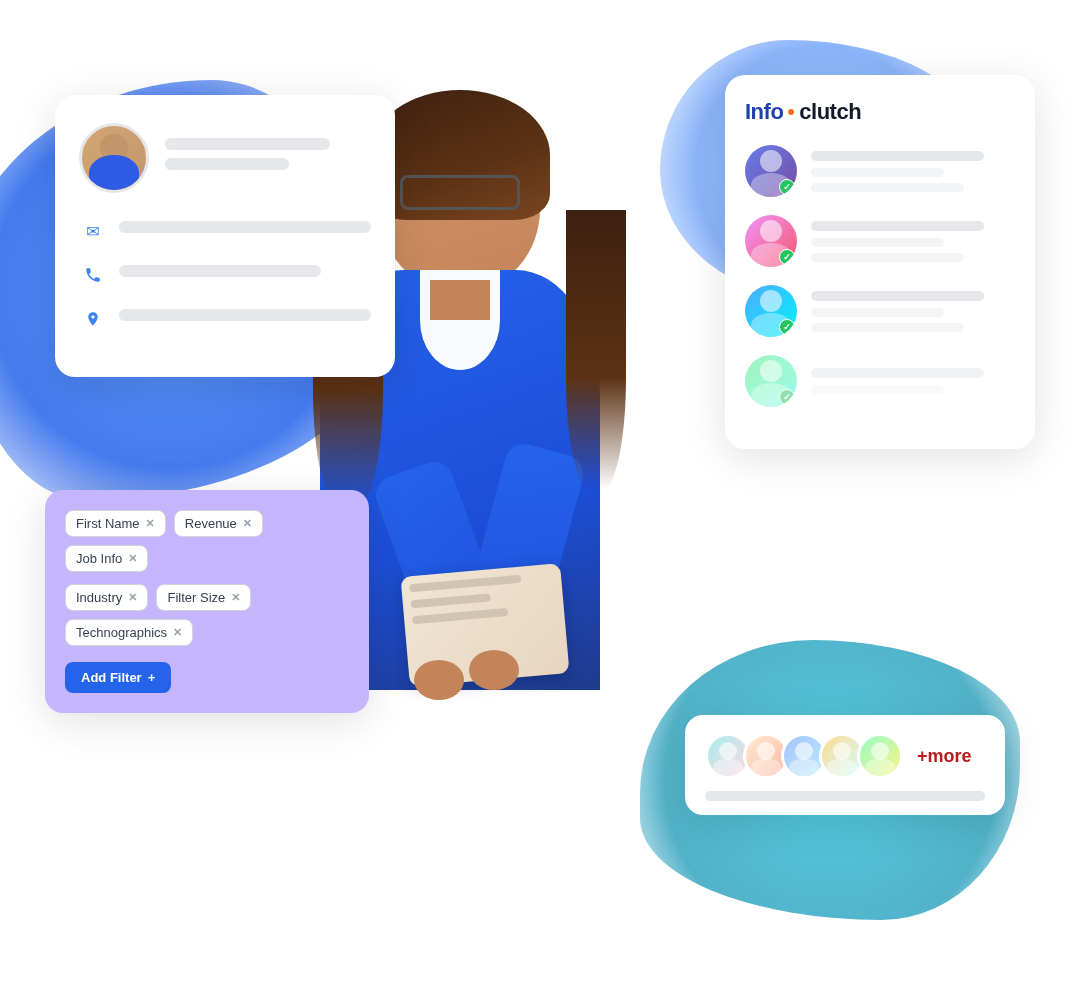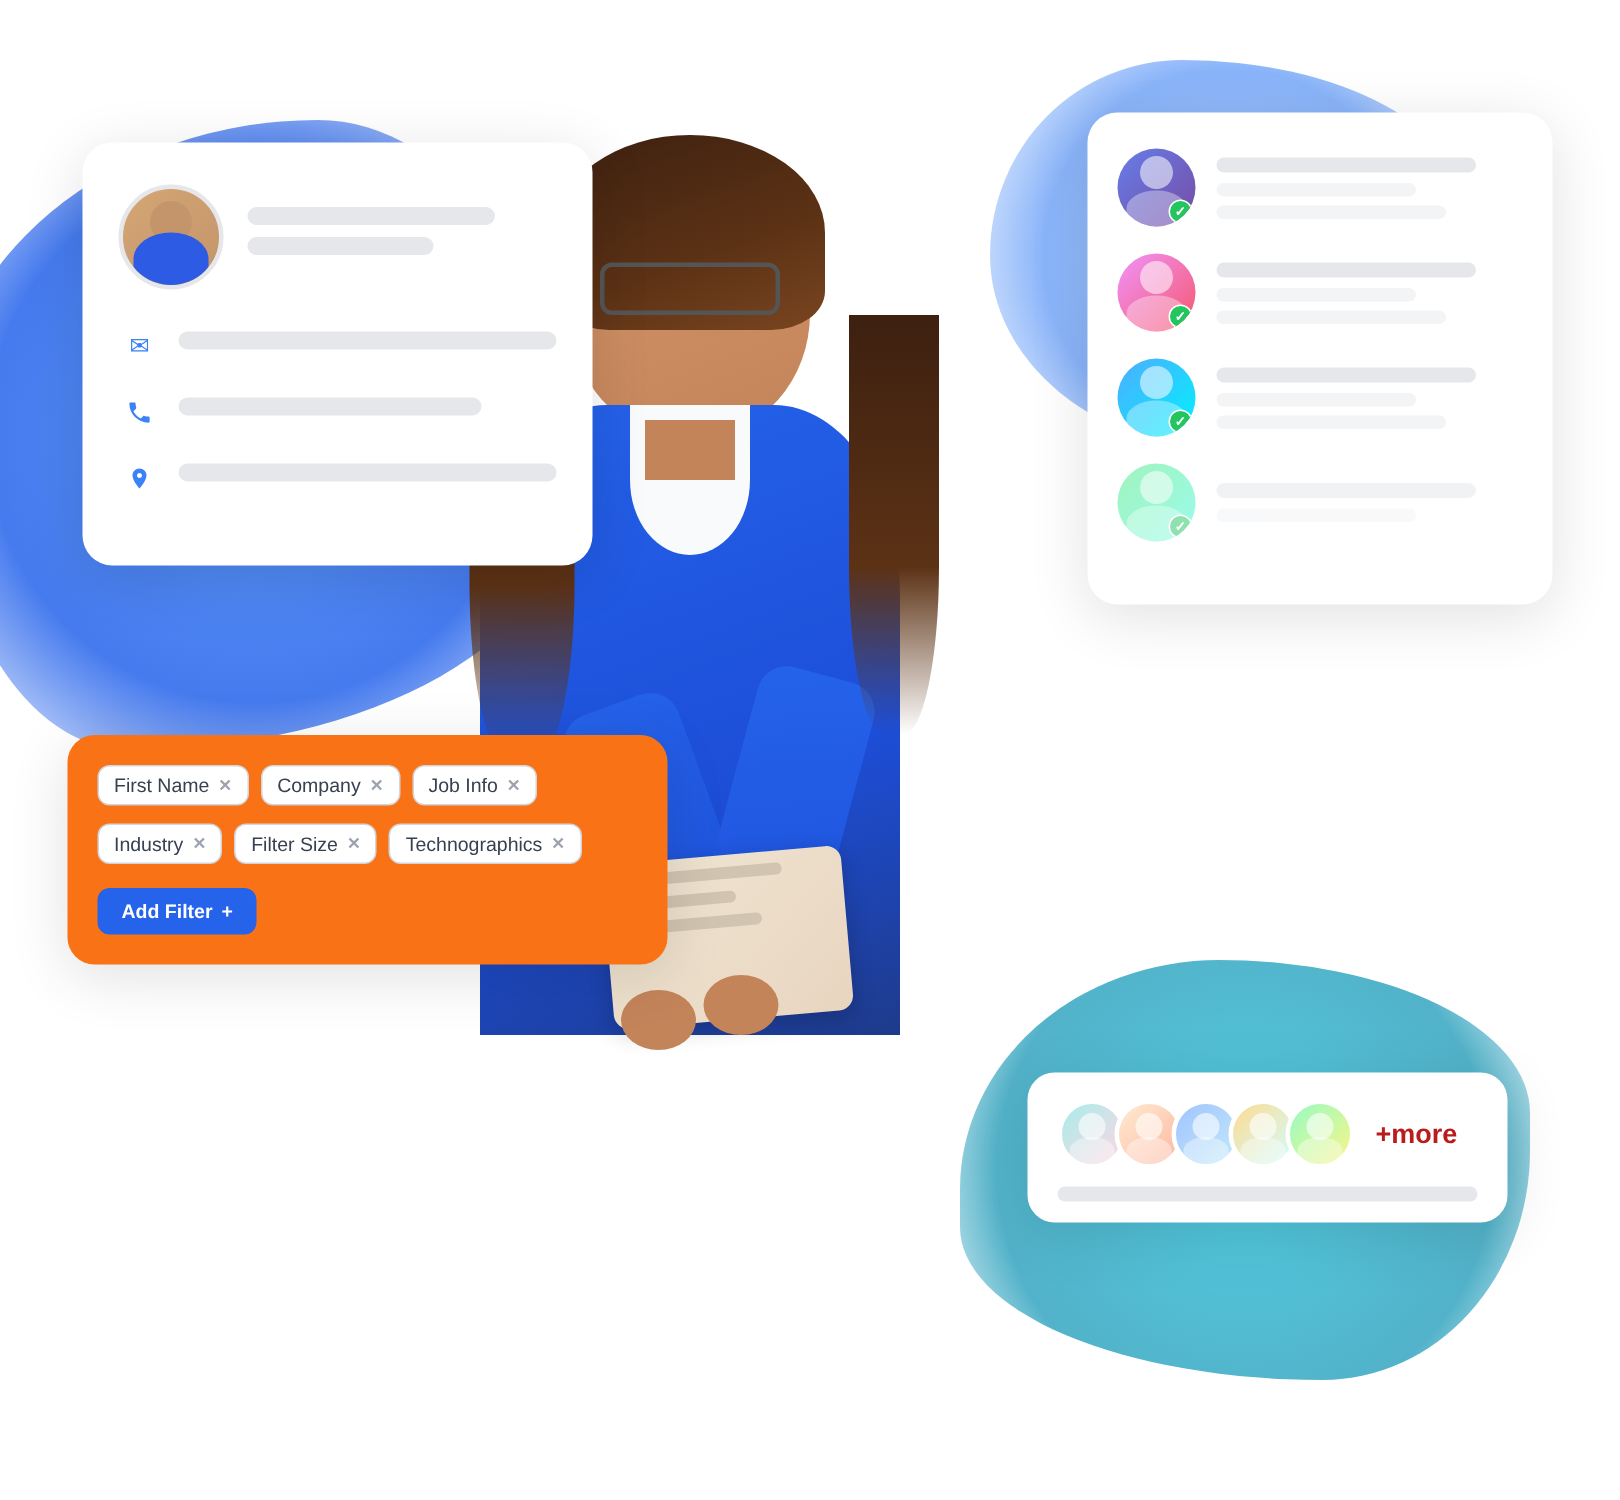--- a/index.html
+++ b/index.html
@@ -142,22 +142,22 @@
 
     .info-lines {
       flex: 1;
     }
 
     
     .filter-card {
       position: absolute;
       left: 45px;
       top: 490px;
-      width: 400px;
-      background: #f97316;
+      width: 324px;
+      background: #c4b5fd;
       border-radius: 18px;
       padding: 20px 20px 20px 20px;
       box-shadow: 0 8px 40px rgba(0,0,0,0.12);
       z-index: 10;
     }
 
     .filter-tags-row {
       display: flex;
       flex-wrap: wrap;
       gap: 8px;
@@ -462,21 +462,21 @@
   </div>
 </div>
 
 <div class="filter-card">
   <div class="filter-tags-row">
     <div class="filter-tag">
       <span>First Name</span>
       <span class="close-x">✕</span>
     </div>
     <div class="filter-tag">
-      <span>Company</span>
+      <span>Revenue</span>
       <span class="close-x">✕</span>
     </div>
     <div class="filter-tag">
       <span>Job Info</span>
       <span class="close-x">✕</span>
     </div>
   </div>
   <div class="filter-tags-row">
     <div class="filter-tag">
       <span>Industry</span>
@@ -491,20 +491,25 @@
       <span class="close-x">✕</span>
     </div>
   </div>
   <button class="add-filter-btn">
     <span>Add Filter</span>
     <span>+</span>
   </button>
 </div>
 
 <div class="infoclutch-card">
+  <div class="infoclutch-logo">
+    <span class="logo-info">Info</span>
+    <span class="logo-dot"></span>
+    <span class="logo-clutch">clutch</span>
+  </div>
 
   <div class="contact-list-item">
     <div class="contact-avatar female">
       <div class="ct-head"></div>
       <div class="ct-body"></div>
       <div class="check-badge">✓</div>
     </div>
     <div class="contact-info-lines">
       <div class="contact-line-1"></div>
       <div class="contact-line-2"></div>

